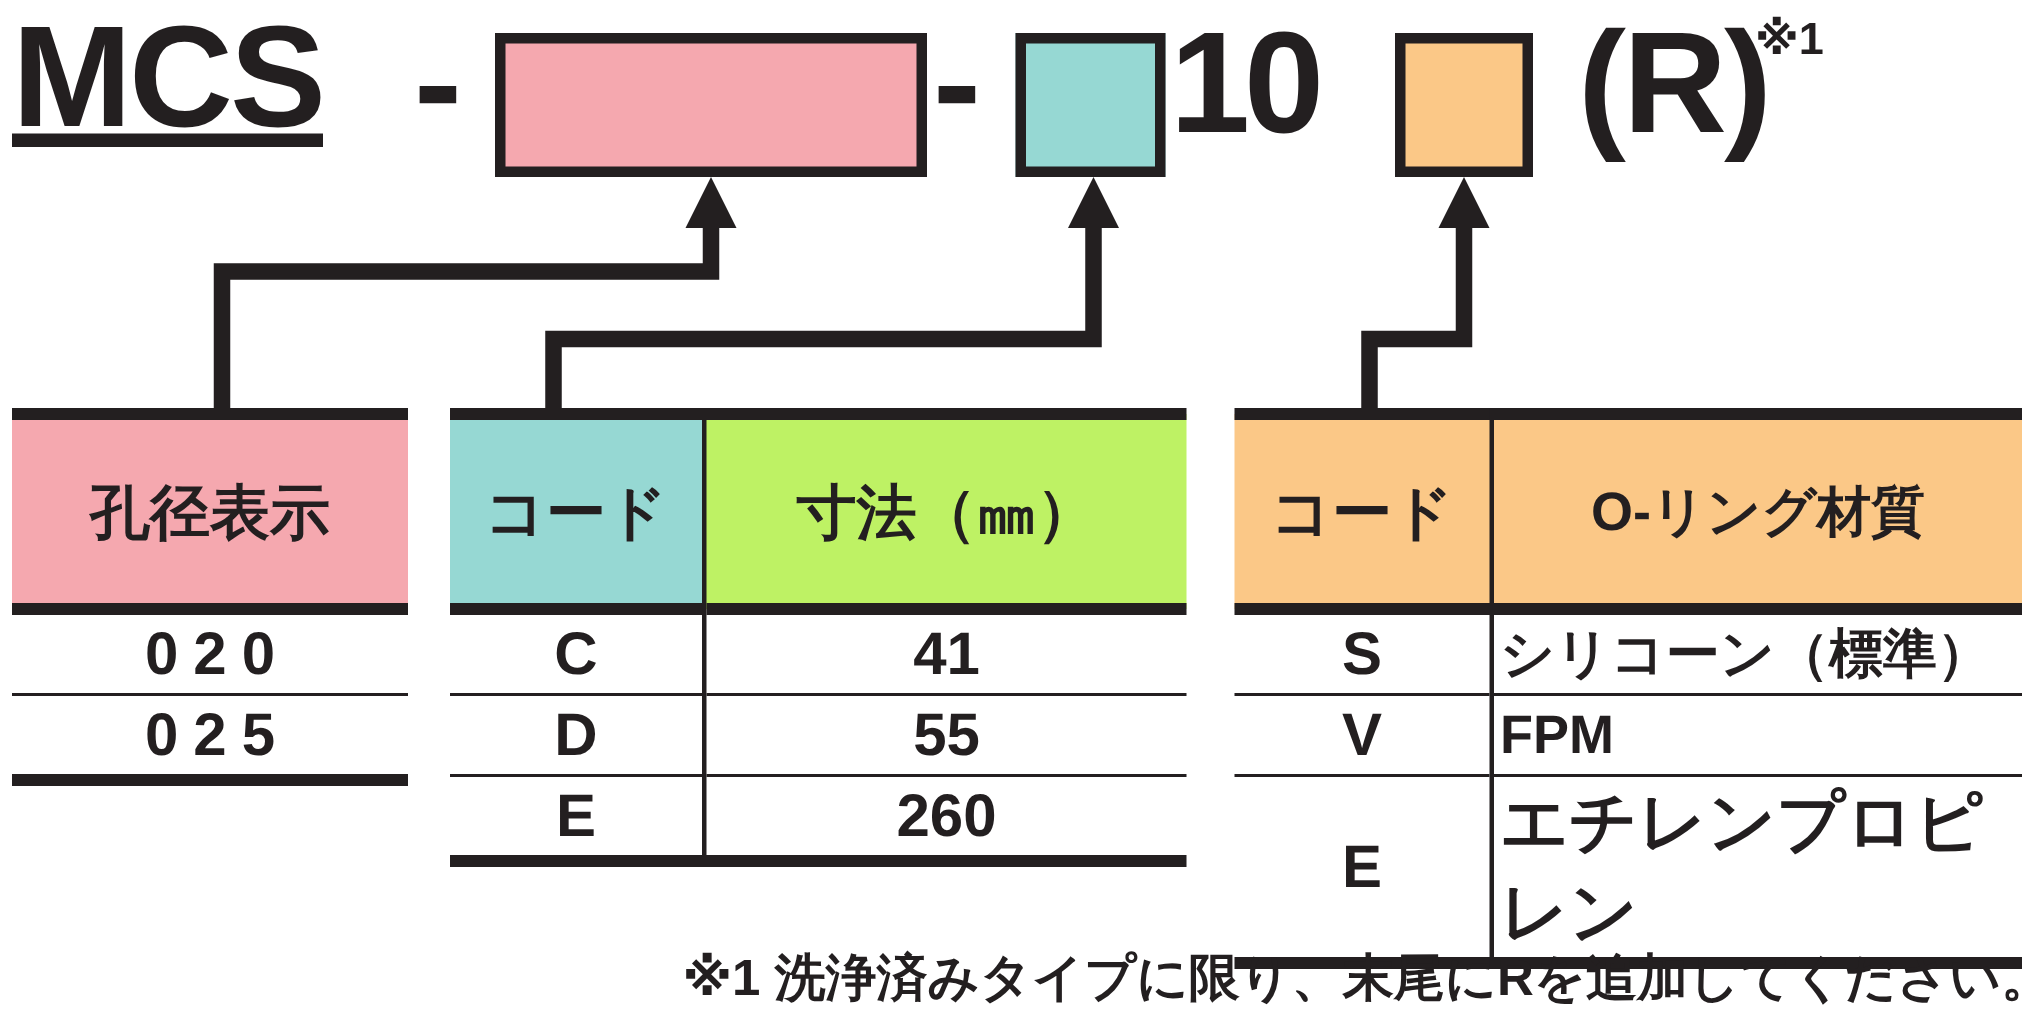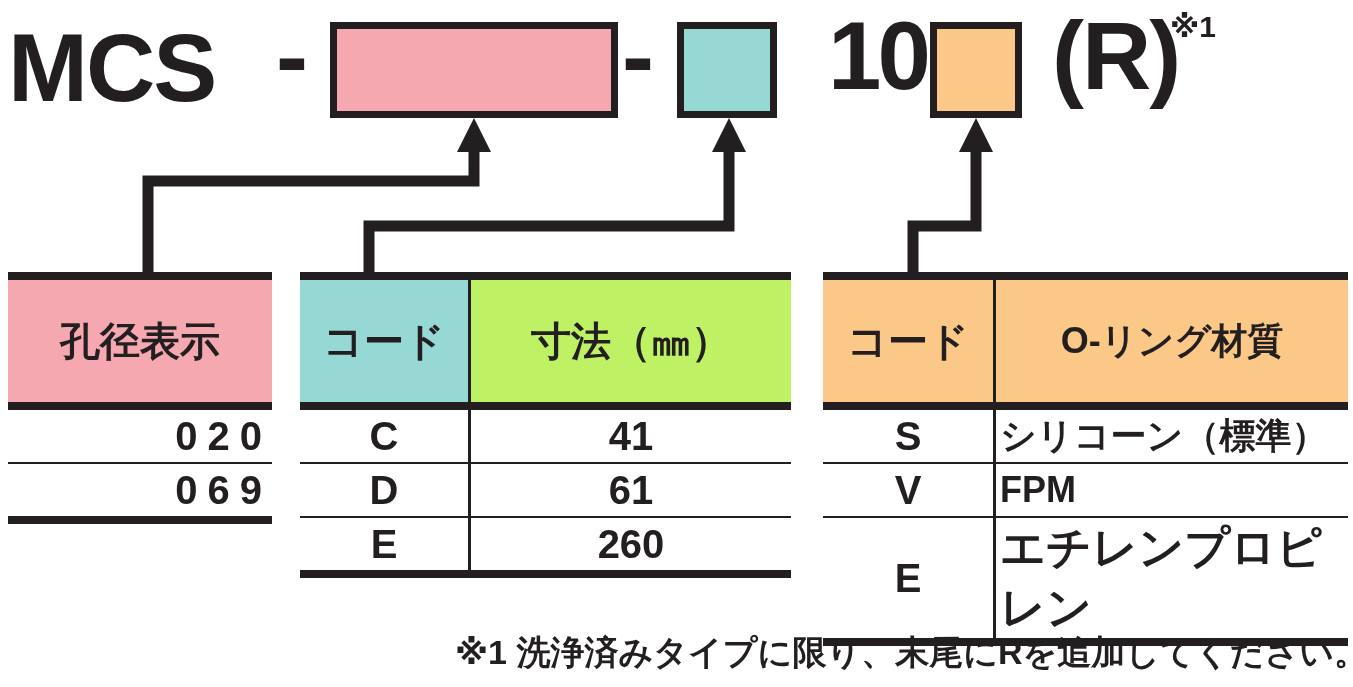--- a/index.html
+++ b/index.html
@@ -22,24 +22,24 @@
 
   
   .pn-text {
     position: absolute;
     font-weight: bold;
     color: #231f20;
     line-height: 1;
     white-space: nowrap;
     letter-spacing: -2px;
   }
-  #pn-mcs   { left: 8px;    top: 20px;  font-size: 96px; }
+  #pn-mcs   { left: 8px;    top: 4px;  font-size: 96px; text-decoration: underline; }
   #pn-dash1 { left: 276px;  top: 8px;  font-size: 96px; }
   #pn-dash2 { left: 622px;  top: 8px;  font-size: 96px; }
-  #pn-ten   { left: 828px;  top: 8px;  font-size: 96px; letter-spacing: -4px; }
+  #pn-ten   { left: 780px;  top: 8px;  font-size: 96px; letter-spacing: -4px; }
   #pn-paren { left: 1052px; top: 8px;  font-size: 96px; }
 
   .pn-box {
     position: absolute;
     border: 7px solid #231f20;
     box-sizing: border-box;
   }
   #box-bore { left: 330px; top: 22px; width: 288px; height: 96px; }
   #box-size { left: 677px; top: 22px; width: 100px; height: 96px; }
   #box-oring{ left: 930px; top: 22px; width: 92px;  height: 96px; }
@@ -94,21 +94,21 @@
   .spec-table tbody tr:first-child td {
     border-top: none;
   }
   .col-split {
     border-left: 3px solid #231f20;
   }
 
   
   #table-bore { left: 8px; top: 272px; width: 264px; }
   #table-bore thead th { background: #f5a8af; }
-  #table-bore tbody td { letter-spacing: 10px; text-indent: 10px; text-align: right; }
+  #table-bore tbody td { letter-spacing: 10px; text-indent: 10px; }
 
   
   #table-size { left: 300px; top: 272px; width: 488px; }
   #table-size thead th { background: #96d8d3; }
   #table-size .c-code { width: 168px; }
   #table-size .c-val  { width: 320px; }
 
   
   #table-oring { left: 823px; top: 272px; width: 522px; }
   #table-oring thead th { background: #fbc887; }
@@ -173,40 +173,40 @@
     <thead>
       <tr>
         <th style="background: rgb(245, 168, 175);">孔径表示</th>
       </tr>
     </thead>
     <tbody>
       <tr>
         <td>020</td>
       </tr>
       <tr>
-        <td>069</td>
+        <td>025</td>
       </tr>
     </tbody>
   </table>
 
   <table id="table-size" class="spec-table">
     <thead>
       <tr>
         <th class="c-code" style="background: rgb(150, 216, 211);">コード</th>
         <th class="c-val col-split" style="background: #bef264;">寸法（㎜）</th>
       </tr>
     </thead>
     <tbody>
       <tr>
         <td class="c-code">C</td>
         <td class="c-val col-split">41</td>
       </tr>
       <tr>
         <td class="c-code">D</td>
-        <td class="c-val col-split">61</td>
+        <td class="c-val col-split">55</td>
       </tr>
       <tr>
         <td class="c-code">E</td>
         <td class="c-val col-split">260</td>
       </tr>
     </tbody>
   </table>
 
   <table id="table-oring" class="spec-table">
     <thead>

